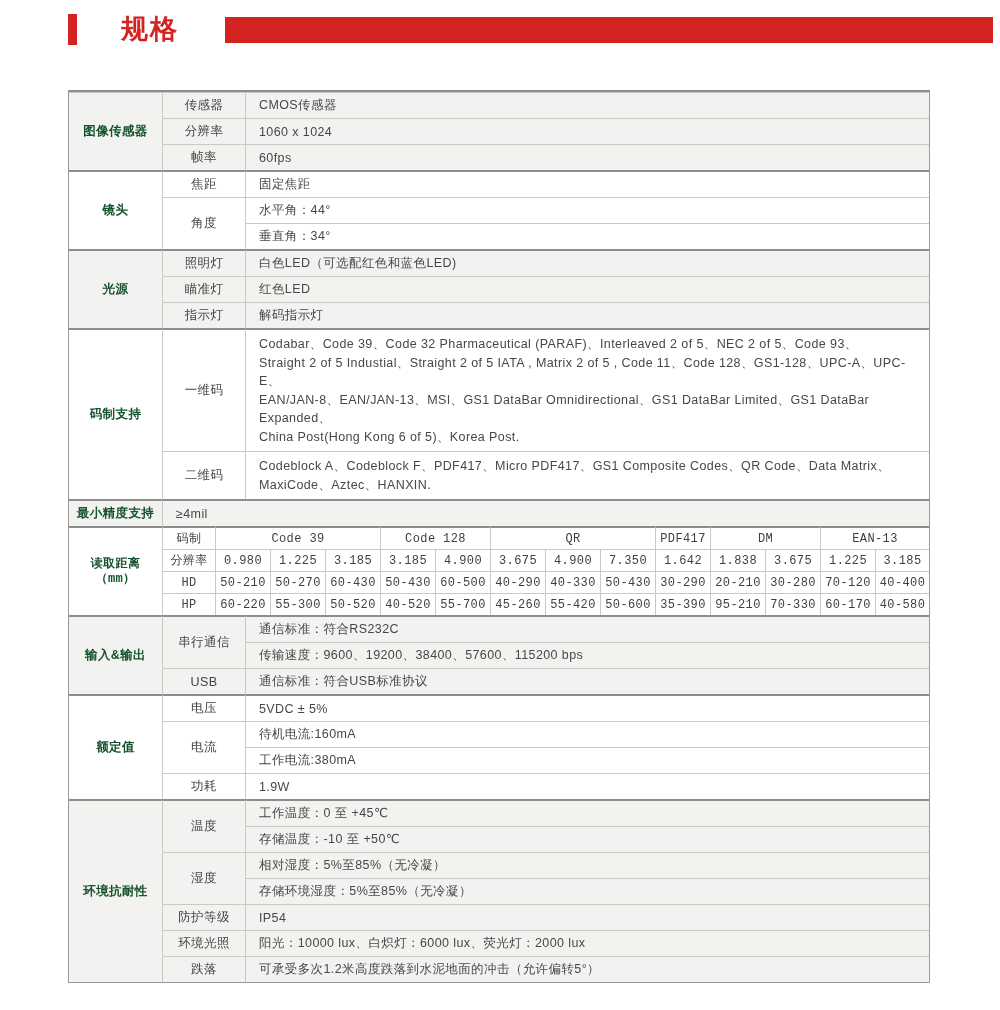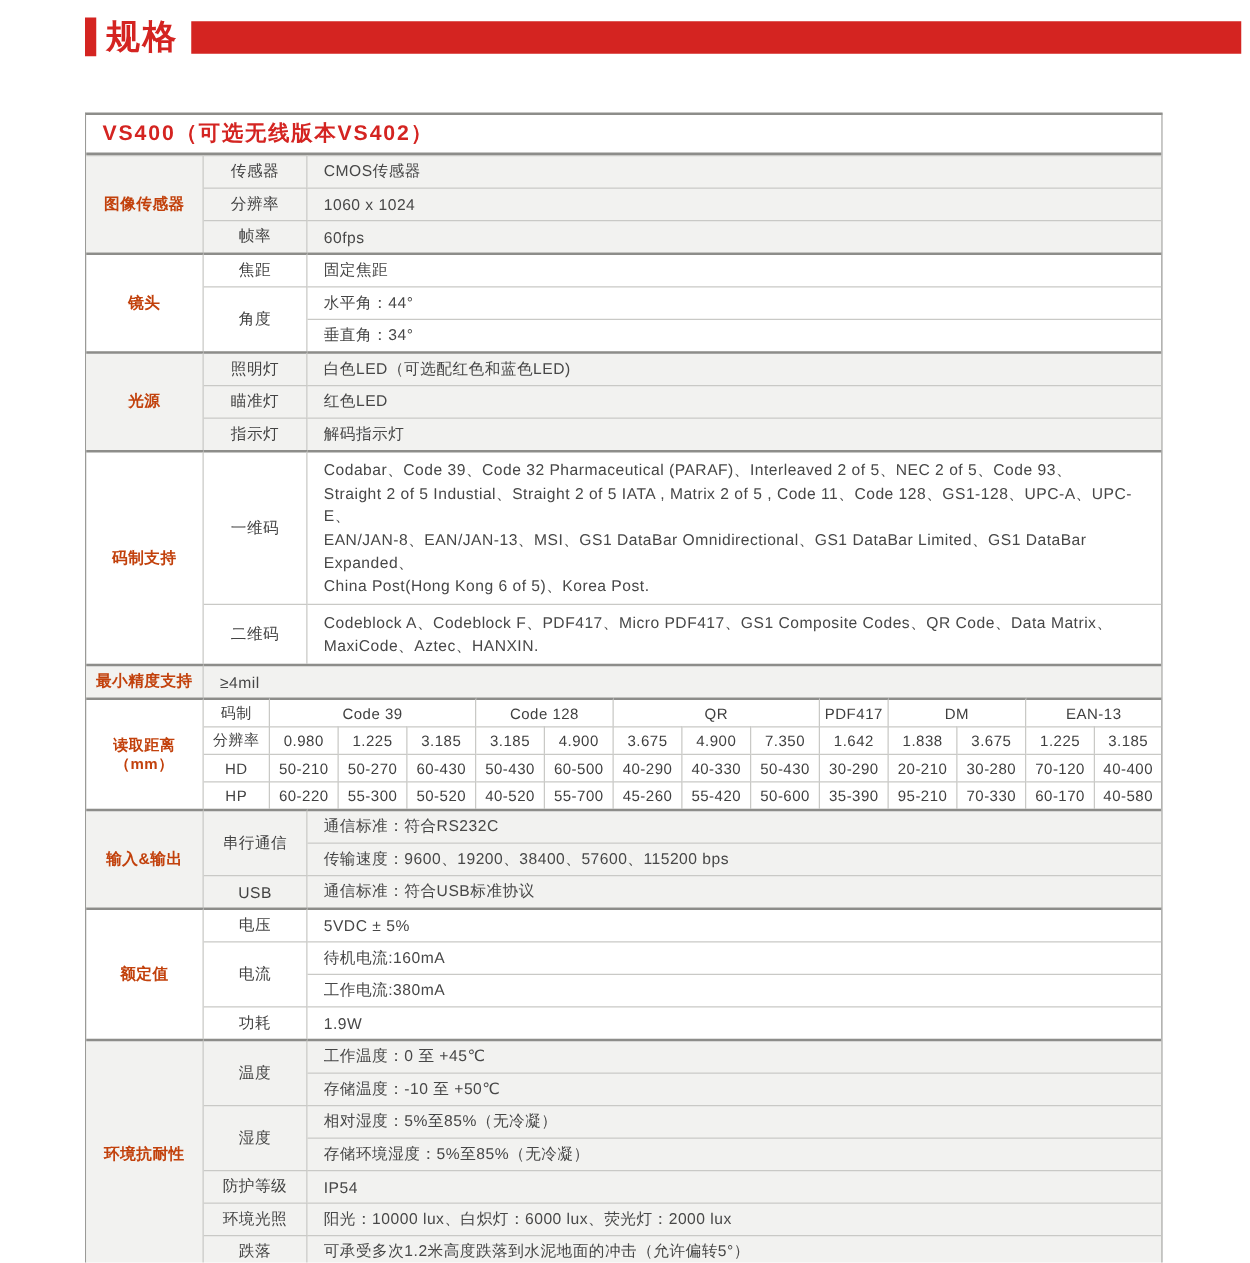--- a/index.html
+++ b/index.html
@@ -2,21 +2,21 @@
 <html><head>
 <meta charset="utf-8">
 <style>
   html,body{margin:0;padding:0;}
   body{
     width:1000px;height:1010px;background:#ffffff;
     font-family:"Liberation Sans","DejaVu Sans",sans-serif;
     color:#3f3f3f;position:relative;overflow:hidden;
   }
   
-  .hdr{display:flex;align-items:center;margin:13px 7px 0 68px;height:33px;}
+  .hdr{display:flex;align-items:center;margin:13px 7px 0 68px;height:33px;gap:36px;}
   .hdr-tick{width:9px;height:31px;background:#d42421;margin-right:8px;flex:0 0 auto;}
   .hdr-title{font-size:27px;font-weight:bold;color:#d42421;letter-spacing:2px;line-height:33px;flex:0 0 auto;}
   .hdr-bar{flex:1 1 auto;height:26px;background:#d42421;margin-left:10px;}
   
   .panel{
     position:absolute;left:68px;top:90px;width:860px;
     border:1px solid #9a9a97;border-top:2px solid #8d8d8a;background:#fff;
   }
   .panel-title{
     height:30px;line-height:30px;padding-left:13px;
@@ -27,38 +27,37 @@
   td{vertical-align:middle;}
   .spec td,.dist td{
     border-right:1px solid #c9c9c6;border-top:1px solid #c9c9c6;
     height:21px;font-size:12.5px;letter-spacing:0.4px;
   }
   .spec>tbody:first-child>tr:first-child>td{border-top:none;}
   .dist>tbody>tr:first-child>td{border-top:2px solid #8d8d8a;}
   tr.sep>td{border-top:2px solid #8d8d8a !important;}
   .spec td:last-child,.dist td:last-child{border-right:none;}
   tbody.shade{background:#f2f2f0;}
-  .gl{font-weight:bold;text-align:center;color:#c2410c;font-size:13px;padding:0 2px;}
+  .gl{font-weight:bold;text-align:center;color:#14532d;font-size:13px;padding:0 2px;}
   .sl{text-align:center;color:#434343;padding:0 2px;margin-left:27px;}
   .val{padding:2px 18px 2px 13px;color:#474747;}
   .val.multi{padding:5px 8px 5px 13px;line-height:18.5px;}
-  .dist td{text-align:center;font-size:12px;padding:0 1px;}
+  .dist td{text-align:center;font-size:12px;padding:0 1px;font-family:Liberation Mono, monospace;}
   .dist .gl{line-height:15px;}
 </style>
 </head>
 <body>
 
 <div class="hdr">
   <div class="hdr-tick"></div>
   <div class="hdr-title">规格</div>
   <div class="hdr-bar"></div>
 </div>
 
 <div class="panel">
-  <div class="panel-title">VS400（可选无线版本VS402）</div>
 
   <table class="spec">
     <colgroup>
         <col style="width:94px">
         <col style="width:83px">
         <col>
       </colgroup>
     <tbody class="shade">
       <tr>
         <td class="gl" rowspan="3">图像传感器</td>

